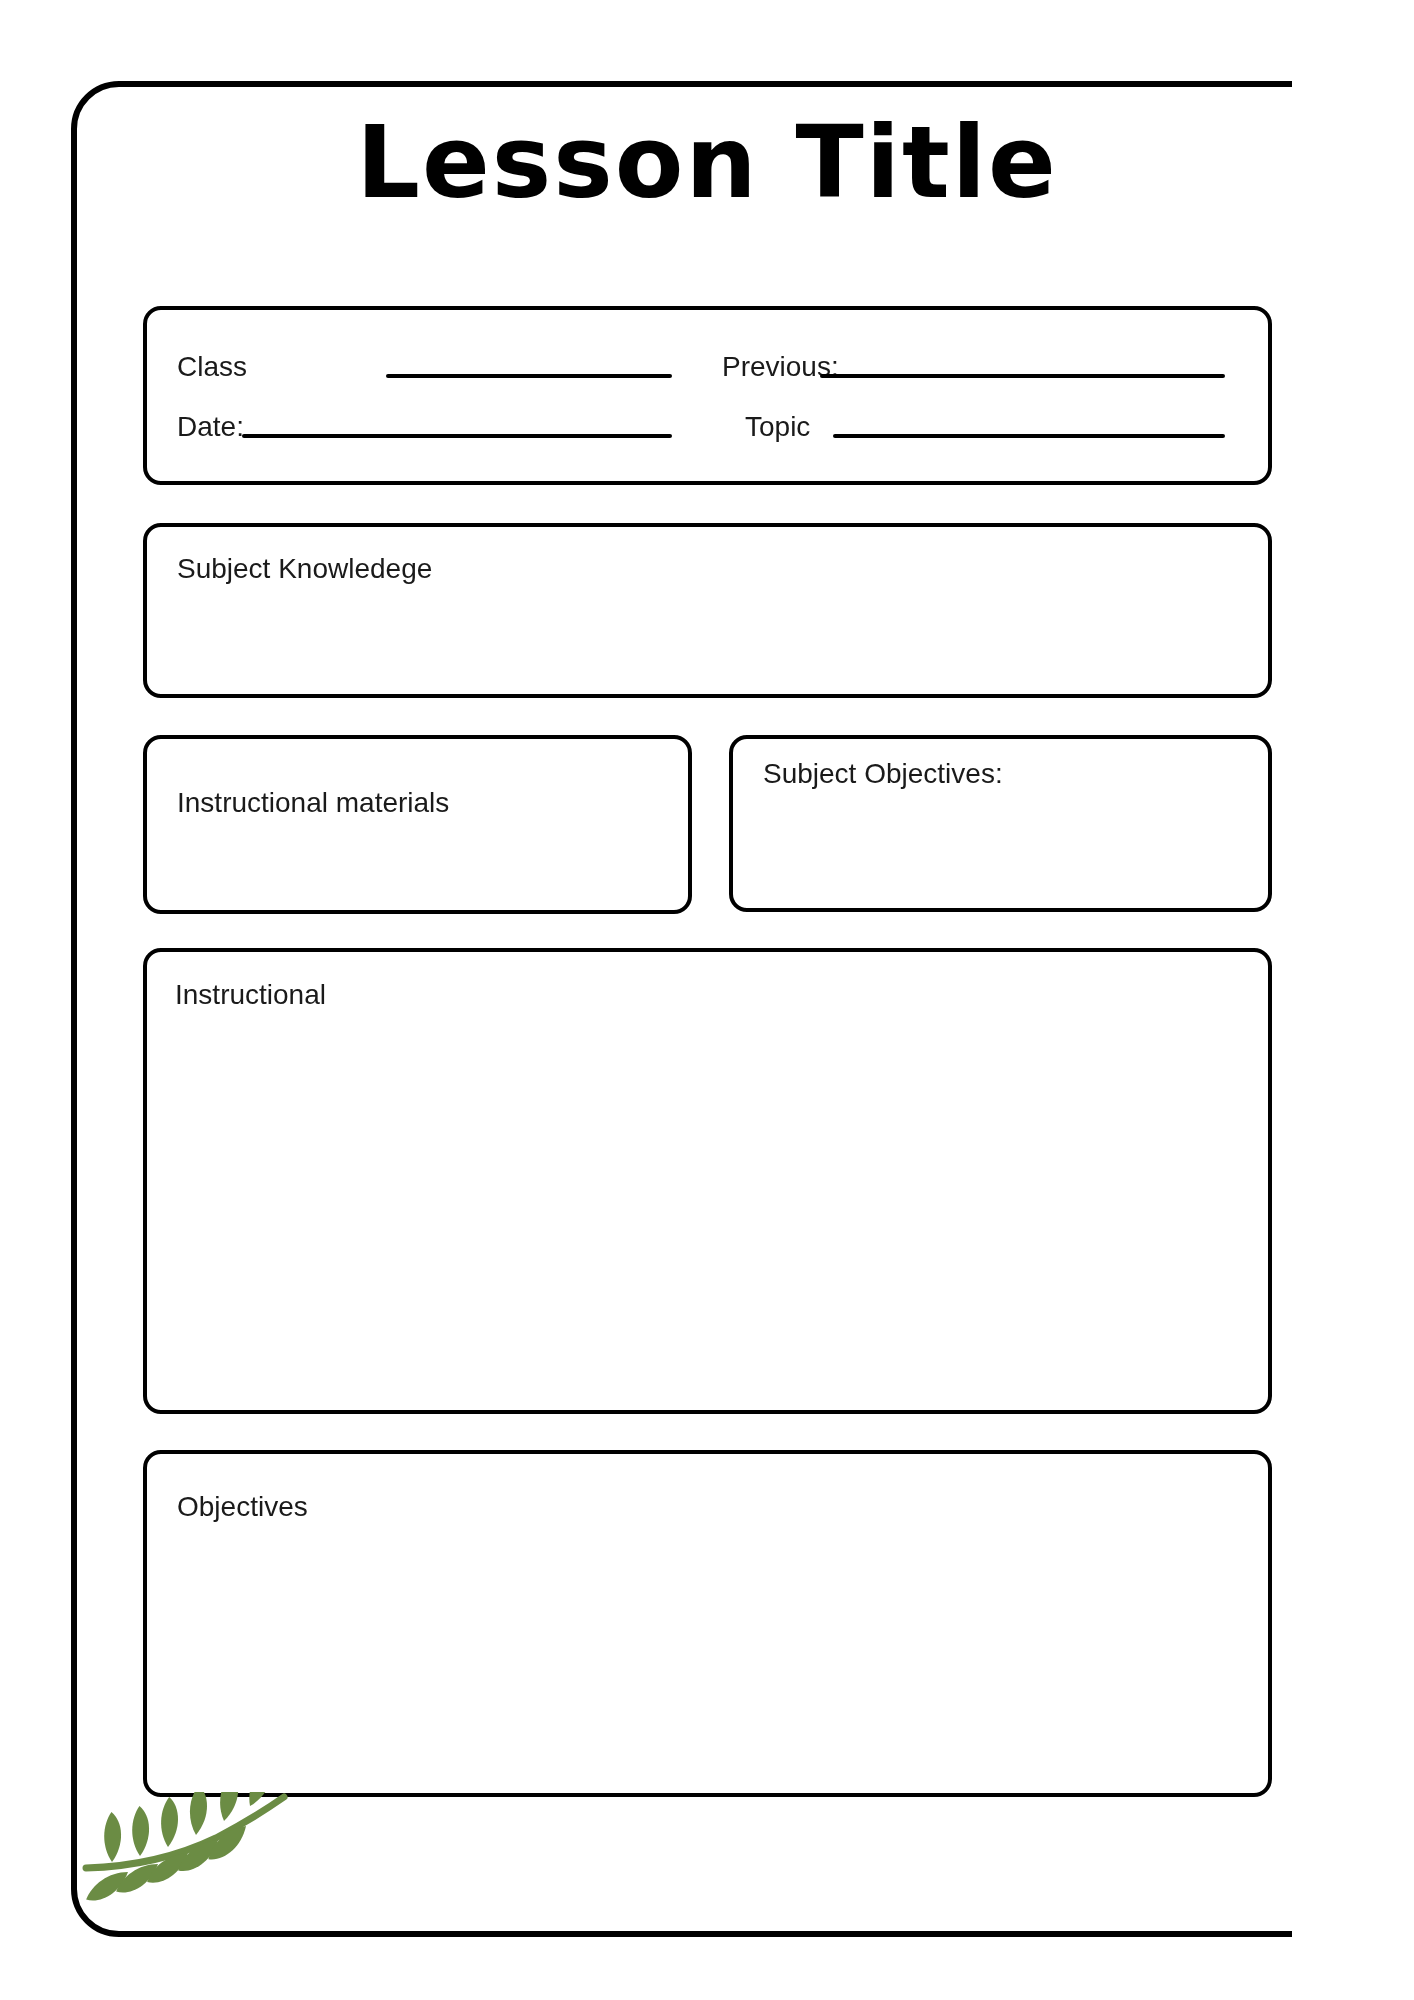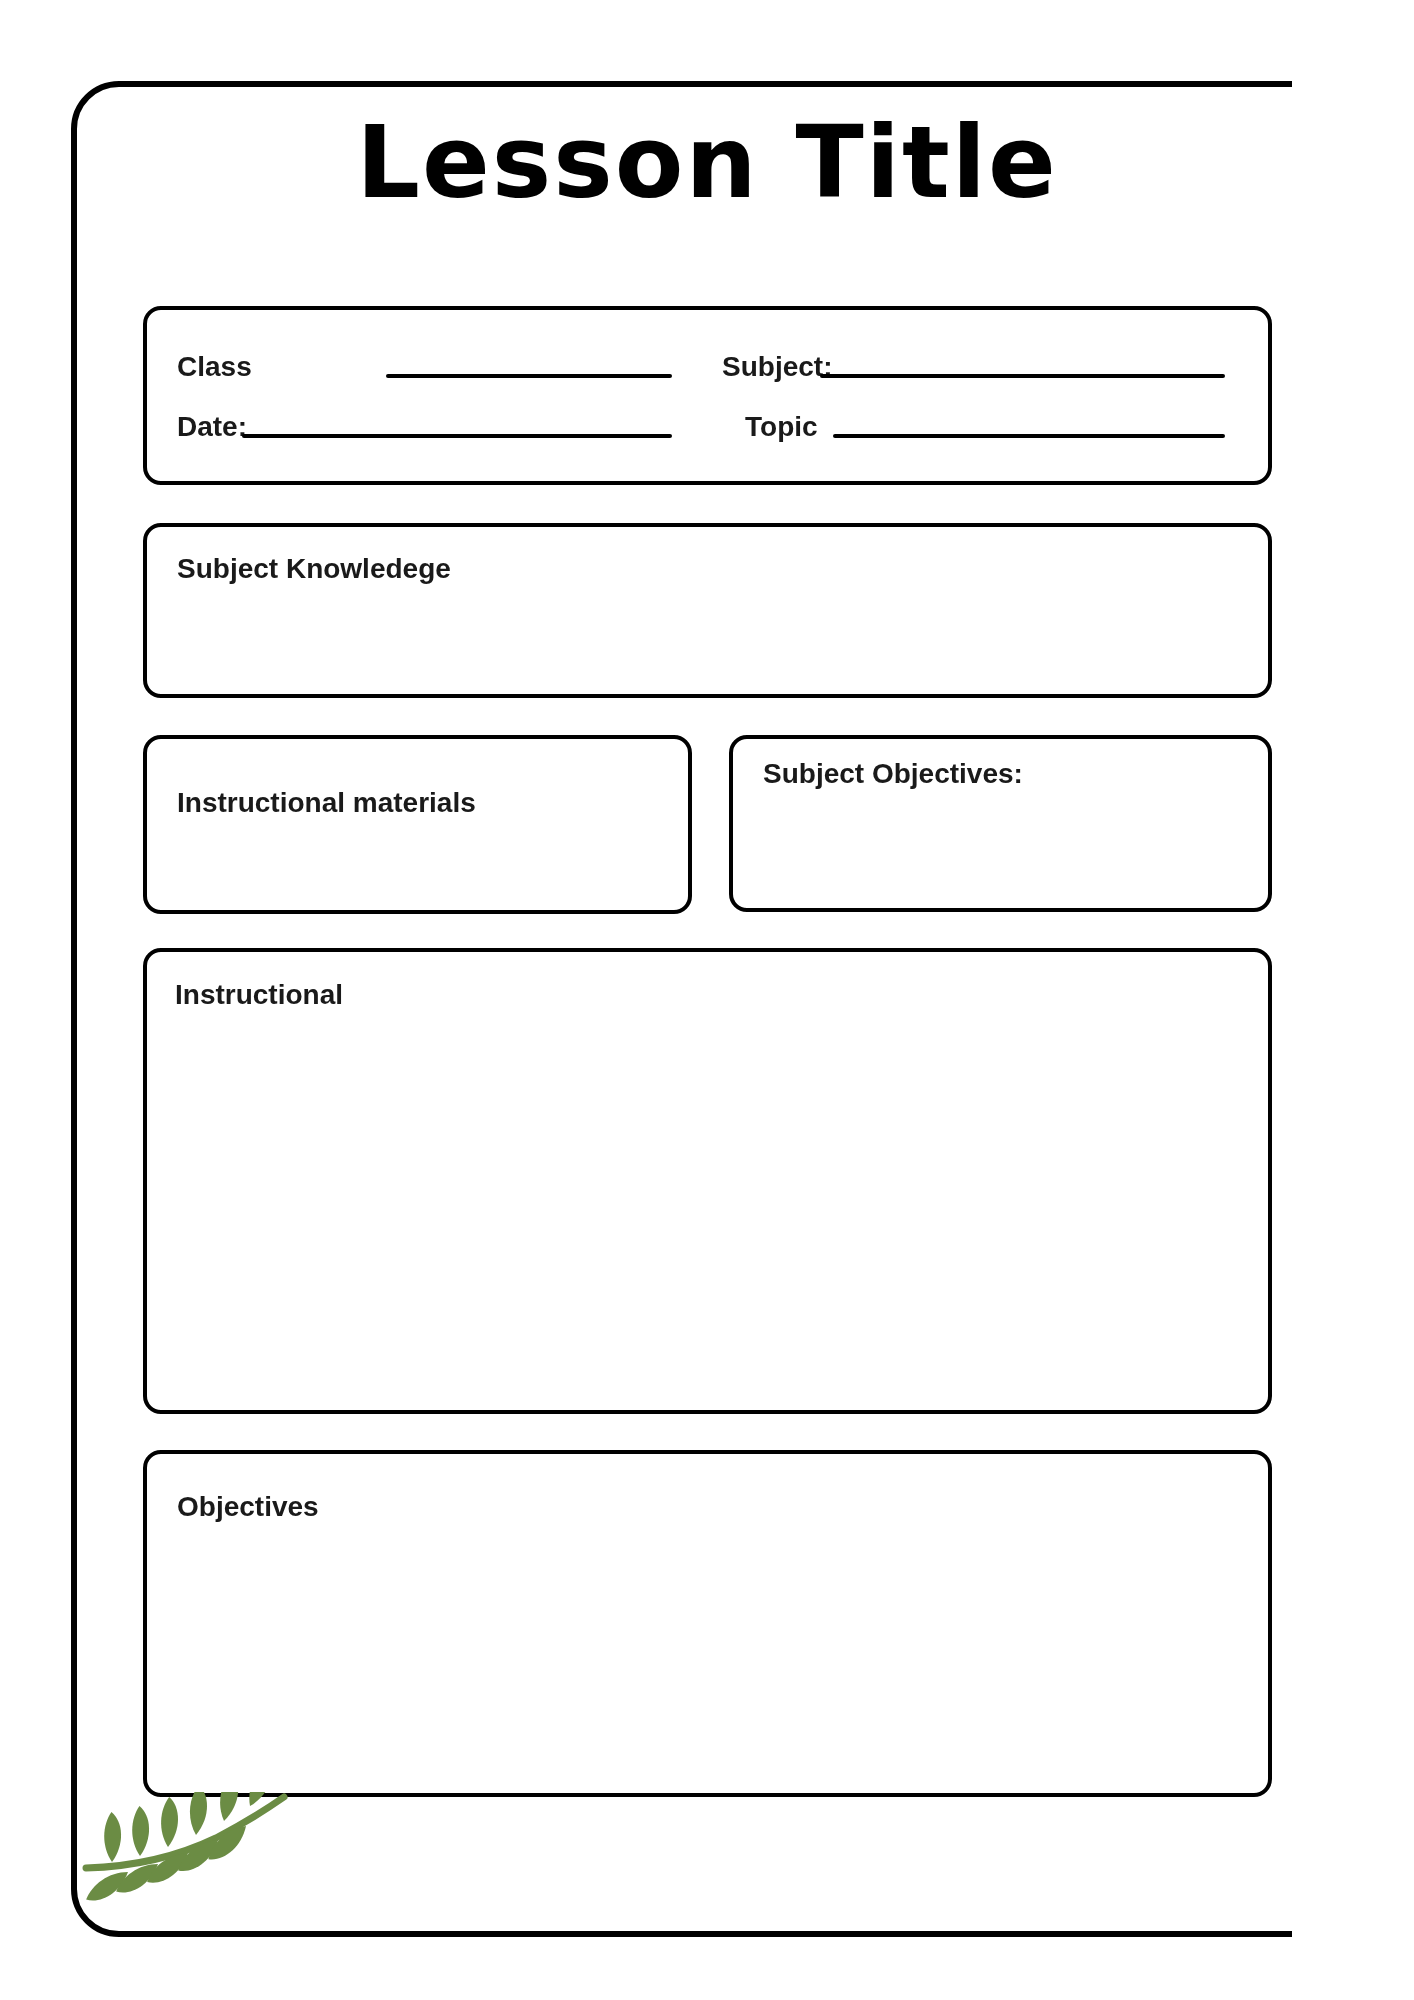--- a/index.html
+++ b/index.html
@@ -45,21 +45,21 @@
   .box-info      { left: 143px; top: 306px;  width: 1129px; height: 179px; }
   .box-prev      { left: 143px; top: 523px;  width: 1129px; height: 175px; }
   .box-materials { left: 143px; top: 735px;  width: 549px;  height: 179px; }
   .box-objectives{ left: 729px; top: 735px;  width: 543px;  height: 177px; }
   .box-presentation { left: 143px; top: 948px;  width: 1129px; height: 466px; }
   .box-evaluation   { left: 143px; top: 1450px; width: 1129px; height: 347px; }
 
   .label {
     position: absolute;
     font-size: 28px;
-    font-weight: 700;
+    font-weight: 400;
     color: #1a1a1a;
     white-space: nowrap;
     line-height: 1.2;
   }
   .field-line {
     position: absolute;
     height: 4px;
     background: #000;
     border-radius: 2px;
   }
@@ -78,21 +78,21 @@
 
 <div class="page">
 
   <div class="frame"></div>
 
   <h1 class="title">Lesson Title</h1>
 
   <div class="box box-info"></div>
   <div class="label" style="left:177px; top:350px;">Class</div>
   <div class="field-line" style="left:386px; top:374px; width:286px;"></div>
-  <div class="label" style="left:722px; top:350px;">Subject:</div>
+  <div class="label" style="left:722px; top:350px;">Previous:</div>
   <div class="field-line" style="left:820px; top:374px; width:405px;"></div>
   <div class="label" style="left:177px; top:410px;text-align:center;">Date:</div>
   <div class="field-line" style="left:242px; top:434px; width:430px;"></div>
   <div class="label" style="left:745px; top:410px;">Topic</div>
   <div class="field-line" style="left:833px; top:434px; width:392px;"></div>
 
   <div class="box box-prev"></div>
   <div class="label" style="left:177px; top:552px;">Subject Knowledege</div>
   <div class="content-area" style="left:160px; top:595px; width:1090px; height:90px;"></div>
 

